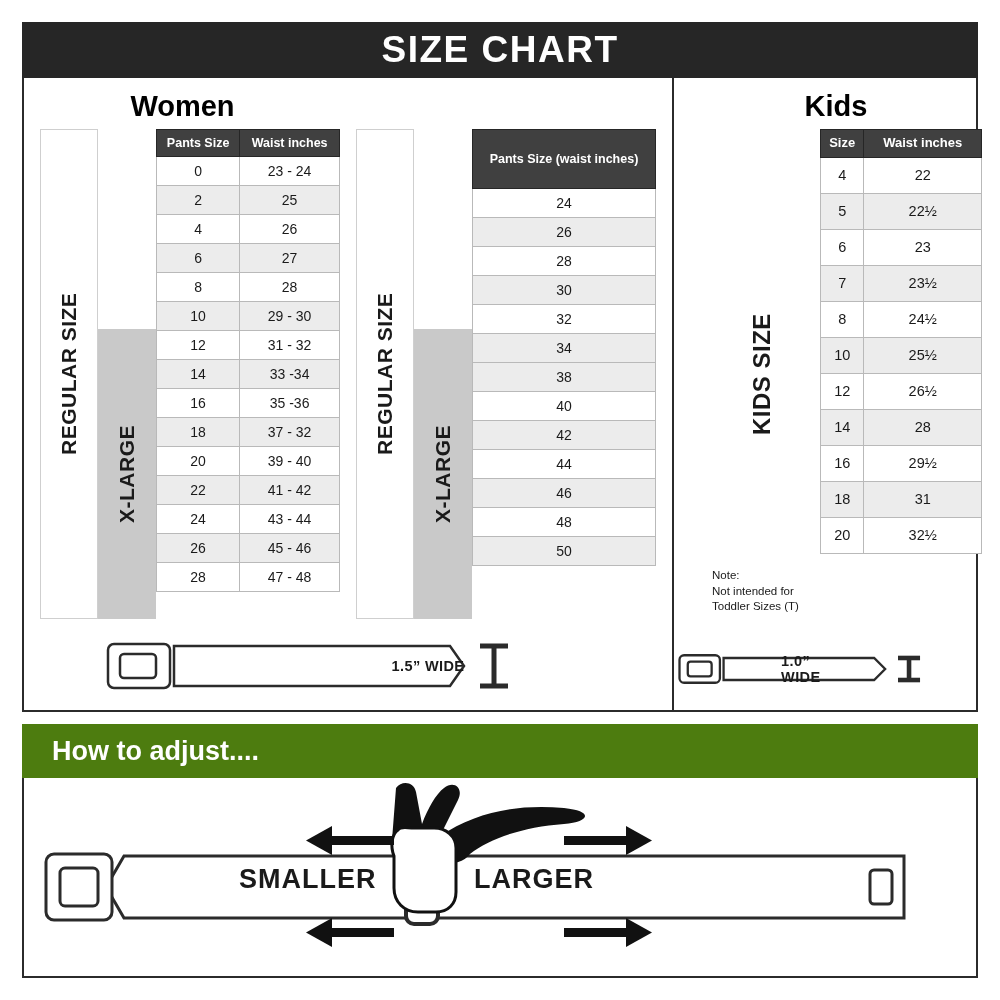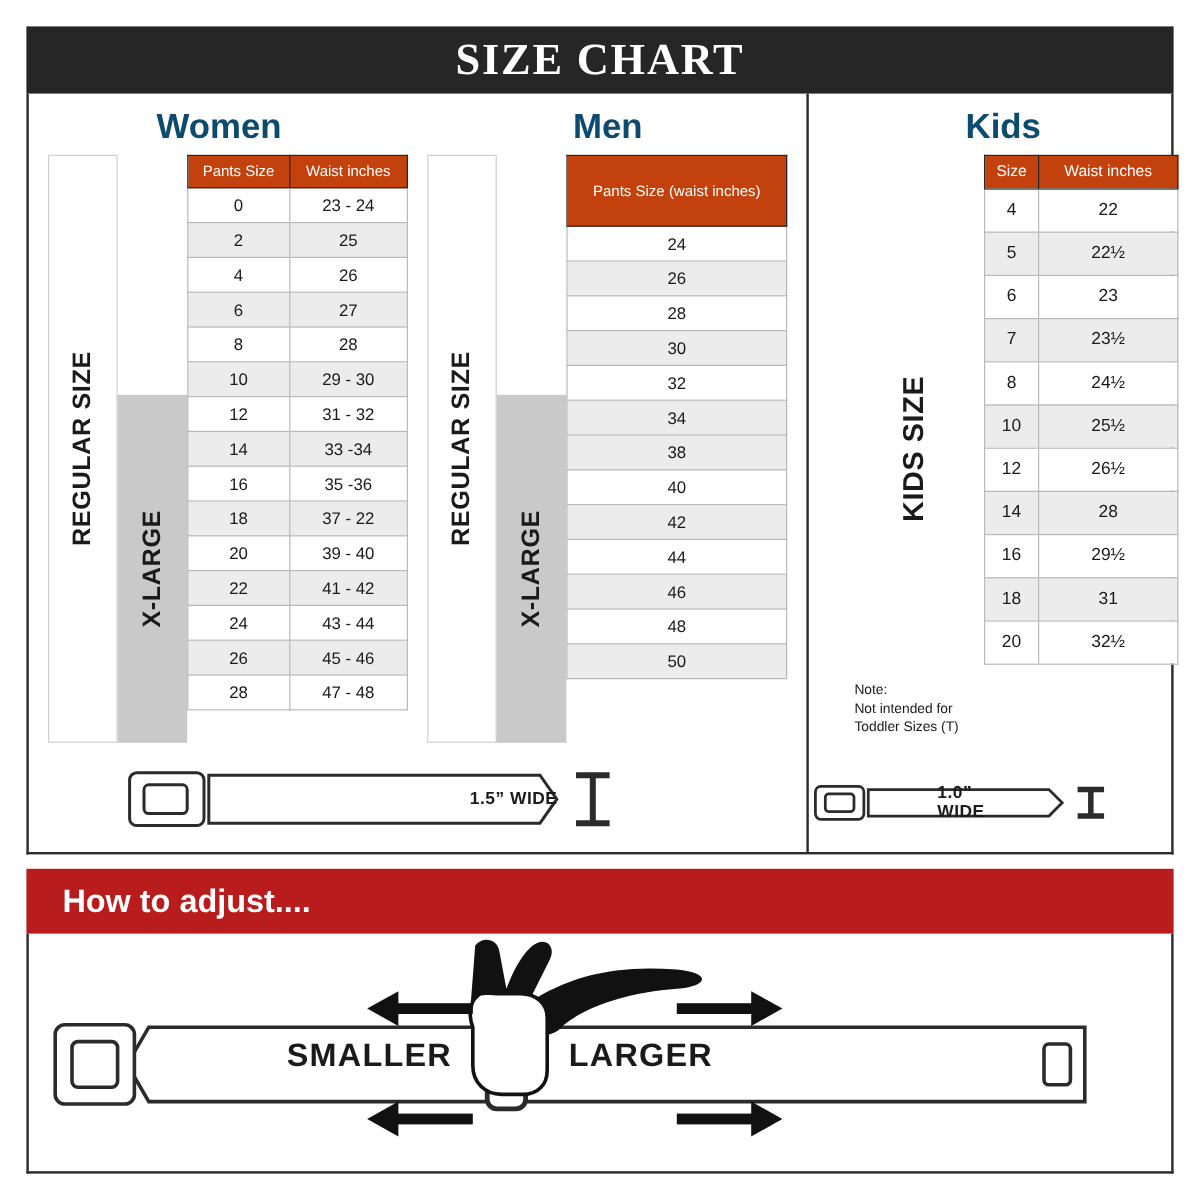--- a/index.html
+++ b/index.html
@@ -28,21 +28,20 @@
     height: 56px;
     display: flex;
     align-items: center;
     justify-content: center;
   }
   .title-bar .title {
     color: #ffffff;
     font-size: 37px;
     font-weight: bold;
     letter-spacing: 1.5px;
-    font-family: Liberation Serif, serif;
   }
 
   
   .body-box {
     border: 2px solid #2b2b2b;
     border-top: none;
     display: flex;
     height: 634px;
     box-sizing: border-box;
   }
@@ -61,21 +60,21 @@
   }
 
   .headrow {
     display: flex;
     padding-top: 8px;
   }
   .sec-title {
     text-align: center;
     font-size: 29px;
     font-weight: bold;
-    color: #0c4a6e;
+    color: #000000;
     padding: 4px 0 6px 0;
   }
   .sec-title.women { flex: 0 0 317px; }
   .sec-title.men { flex: 1 1 auto; }
   .sec-title.kids { width: 100%; }
 
   .tables-wrap {
     display: flex;
     gap: 0;
     padding: 0 8px;
@@ -123,24 +122,24 @@
   .tbl {
     position: absolute;
     left: 116px;
     top: 0;
     right: 0;
     border-collapse: collapse;
     width: 184px;
   }
   .tbl.kids { width: 162px; }
   .tbl th {
-    background: #c2410c;
+    background: #404040;
     color: #ffffff;
     font-size: 12.5px;
-    font-weight: normal;
+    font-weight: bold;
     padding: 6px 2px;
     line-height: 1.15;
     border: 1px solid #262626;
   }
   .tbl td {
     font-size: 14px;
     text-align: center;
     padding: 5px 2px;
     border: 1px solid #b9b9b9;
     background: #ffffff;
@@ -173,21 +172,21 @@
     padding-bottom: 14px;
   }
   .belt-label {
     font-size: 14.5px;
     font-weight: bold;
     letter-spacing: 0.4px;
   }
 
   
   .adjust-bar {
-    background: #b91c1c;
+    background: #4d7c0f;
     height: 54px;
     display: flex;
     align-items: center;
     padding-left: 30px;
     margin-top: 12px;
     text-align: right;
   }
   .adjust-bar .txt {
     color: #ffffff;
     font-size: 27px;
@@ -217,21 +216,20 @@
   <div class="title-bar">
     <div class="title">SIZE CHART</div>
   </div>
 
   <div class="body-box">
 
     <div class="col-left">
 
       <div class="headrow">
         <div class="sec-title women">Women</div>
-        <div class="sec-title men">Men</div>
       </div>
 
       <div class="tables-wrap">
 
         <div class="tbl-unit" style="height:490px;">
           <div class="vband regular" style="height:490px;">REGULAR SIZE</div>
           <div class="vband xlarge" style="top:200px;height:290px;">X-LARGE</div>
           <table class="tbl">
             <thead>
               <tr>
@@ -271,21 +269,21 @@
               <tr class="alt">
                   <td>14</td>
                   <td>33 -34</td>
                 </tr>
               <tr>
                   <td>16</td>
                   <td>35 -36</td>
                 </tr>
               <tr class="alt">
                   <td>18</td>
-                  <td>37 - 22</td>
+                  <td>37 - 32</td>
                 </tr>
               <tr>
                   <td>20</td>
                   <td>39 - 40</td>
                 </tr>
               <tr class="alt">
                   <td>22</td>
                   <td>41 - 42</td>
                 </tr>
               <tr>

